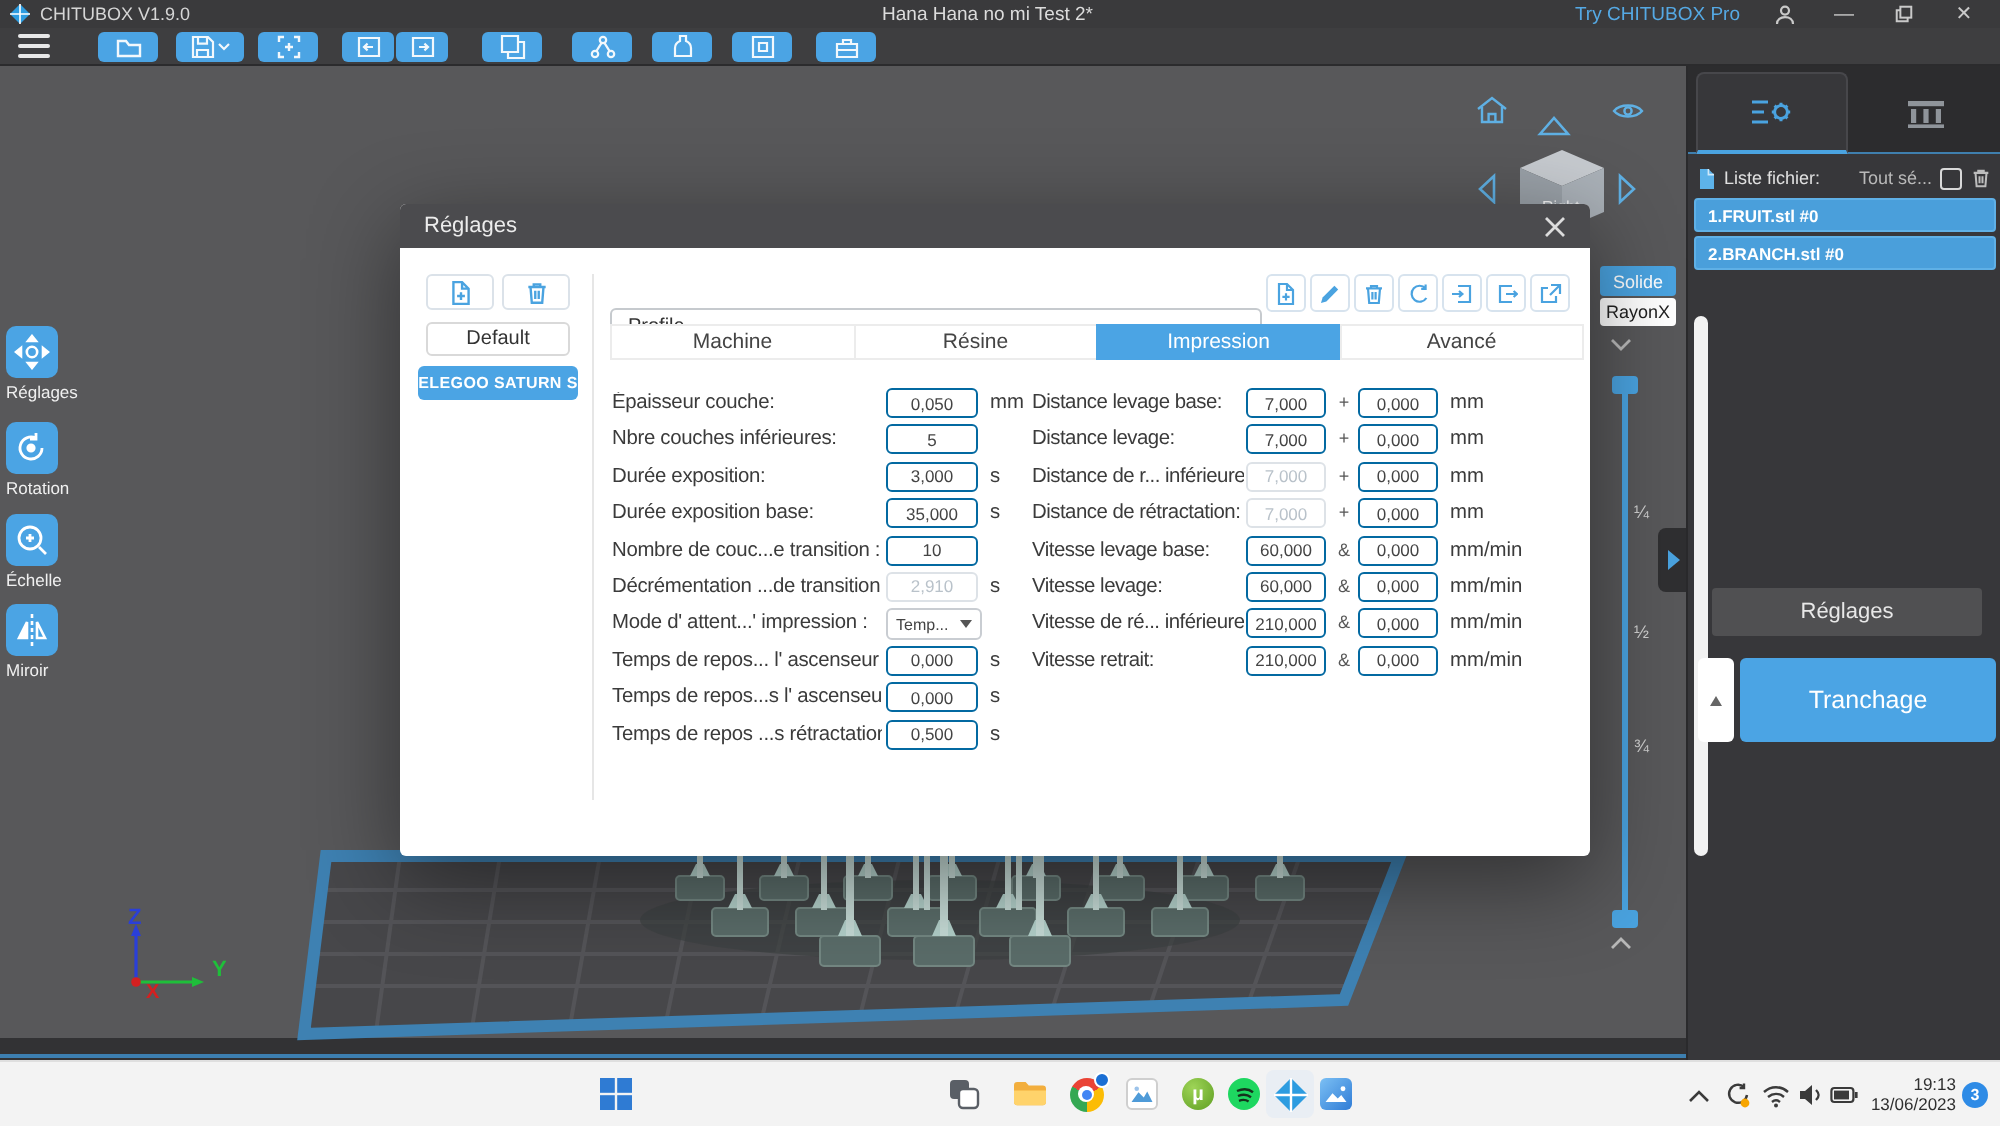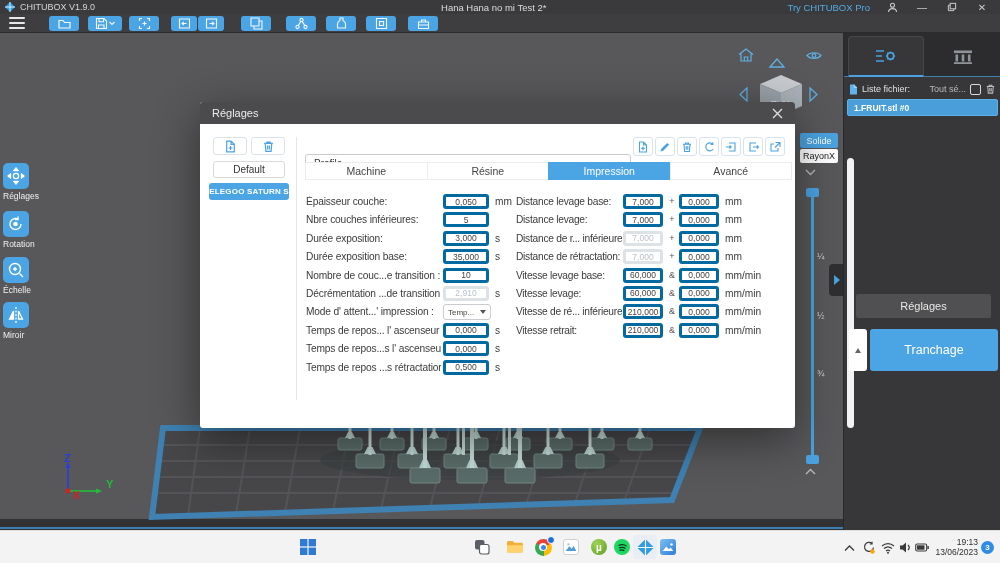--- a/index.html
+++ b/index.html
@@ -50,21 +50,21 @@
   .pbtn{width:20px;height:19px;background:#fff;border:1px solid #d7e3ee;border-radius:3px;display:flex;align-items:center;justify-content:center}
   .tabs{position:absolute;left:105px;top:60px;width:487px;height:18px;display:flex}
   .dtab{flex:1;border:1px solid #ececec;margin-left:-1px;background:#fff;font-size:10.5px;color:#444;display:flex;align-items:center;justify-content:center}
   .dtab:first-child{margin-left:0}
   .dtab.on{background:#4BA4E4;border-color:#4BA4E4;color:#fff}
   .pl-col{position:absolute;left:106px;top:92px;width:210px}
   .pr-col{position:absolute;left:316px;top:92px;width:272px}
   .prow{position:relative;height:18.4px}
   .plabel{position:absolute;left:0;top:2px;width:135px;font-size:10.2px;color:#3b3b3b;letter-spacing:-.15px;white-space:nowrap;overflow:hidden}
   .plabel2{position:absolute;left:0;top:2px;width:106px;font-size:10.2px;color:#3b3b3b;letter-spacing:-.25px;white-space:nowrap;overflow:hidden}
-  .pin{position:absolute;top:0;width:46px;height:15px;border:3px solid #0369a1;border-radius:3px;font-size:8.5px;text-align:center;color:#444;font-family:inherit;background:#fff}
+  .pin{position:absolute;top:0;width:46px;height:15px;border:1px solid #0369a1;border-radius:3px;font-size:8.5px;text-align:center;color:#444;font-family:inherit;background:#fff}
   .pin.dis{color:#b9c2ca;border-color:#dde2e7}
   .pin.i1{left:137px}
   .pr-col .pin{width:40px}
   .pr-col .i1{left:107px}
   .pr-col .i2{left:163px}
   .pop{position:absolute;left:151px;top:2px;width:10px;text-align:center;font-size:9px;color:#555}
   .punit{position:absolute;left:189px;top:2px;font-size:10.2px;color:#3b3b3b;white-space:nowrap}
   .pr-col .punit{left:209px}
   .psel{position:absolute;left:137px;top:0;width:48px;height:16px;border:1px solid #c9cdd2;border-radius:3px;display:flex;align-items:center;justify-content:space-between;padding:0 4px;font-size:8px;color:#444;background:#fff}
 
@@ -441,20 +441,21 @@
       <span class="l1">Liste fichier:</span>
       <span class="l2">Tout sé...</span>
       <span class="checkbox"></span>
       <span>
           <svg width="11" height="12" viewBox="0 0 12 12" fill="none" stroke="#bdbdbd" stroke-width="1.1">
             <path d="M2,3.2 h8 M4.5,3.2 V2 h3 v1.2 M3,3.2 l.6,7.3 h4.8 L9,3.2 M5.2,5 v3.8 M6.8,5 v3.8"></path>
           </svg>
         </span>
     </div>
     <div class="fitem" style="top:66px">1.FRUIT.stl #0</div>
+    <div class="fitem" style="top:85px">2.BRANCH.stl #0</div>
     <div class="rscroll"></div>
     <div class="settings-btn">Réglages</div>
     <div class="slice-sub">
         <i></i>
       </div>
     <div class="slice-btn">Tranchage</div>
   </div>
 
   <div class="dlg">
     <div class="dlg-title">

